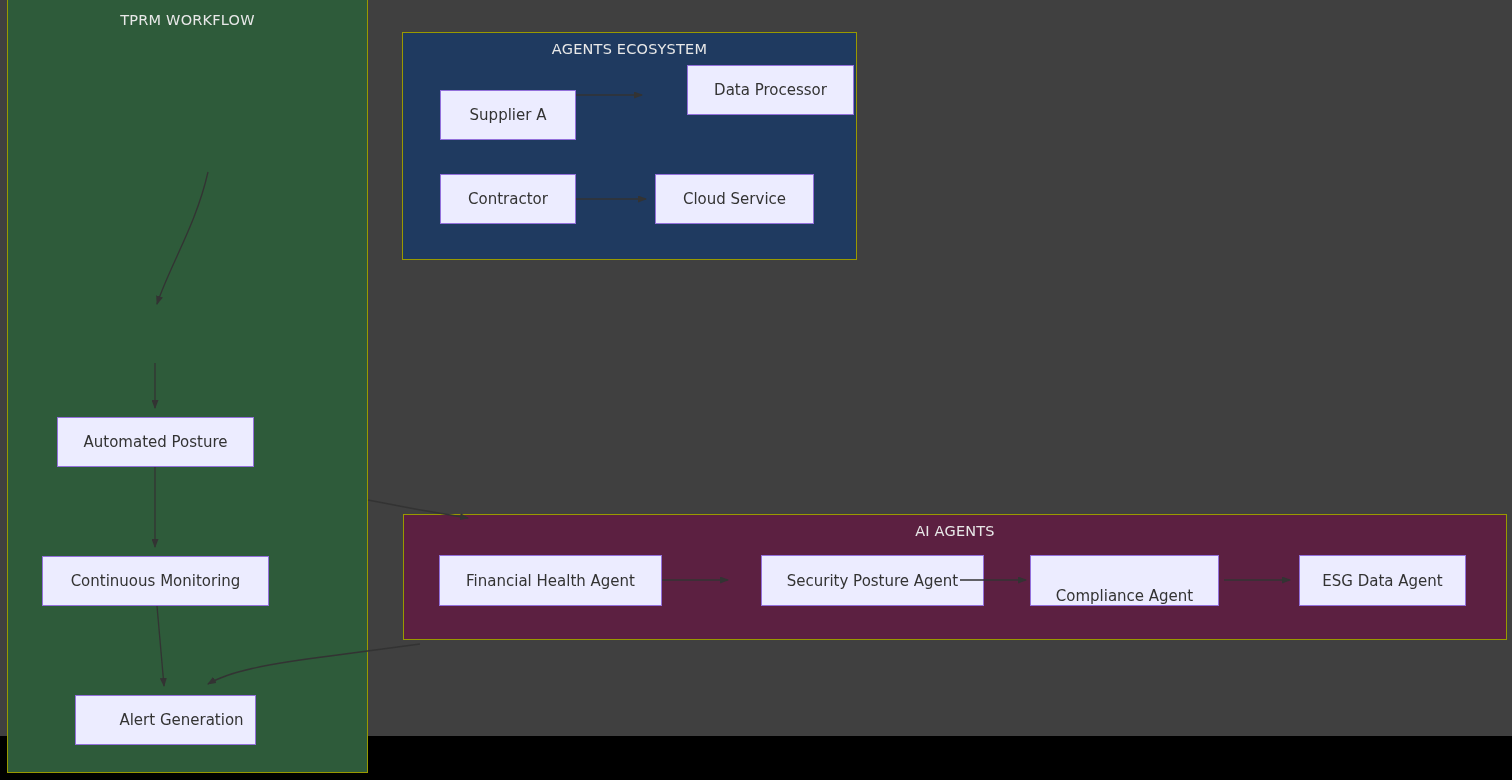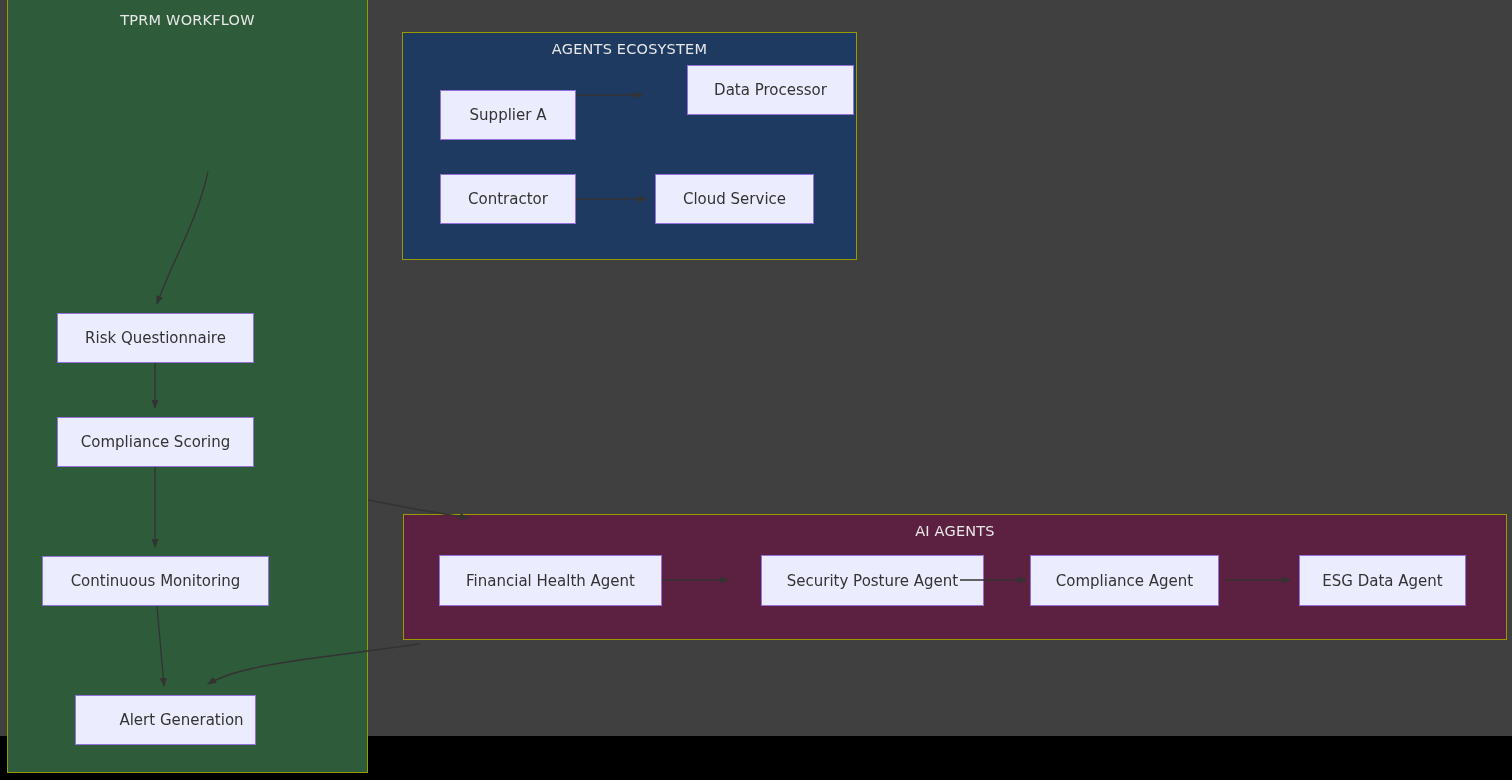--- a/index.html
+++ b/index.html
@@ -89,26 +89,23 @@
 </head>
 <body>
 
 <div id="canvas">
 
   <div class="cluster" id="cluster-tprm">
     <div class="cluster-title">TPRM WORKFLOW</div>
   </div>
 
 
-  <div class="node" style="left:57px; top:313px; width:197px; height:50px;">
-    <span>Risk Questionnaire</span>
-  </div>
 
   <div class="node" style="left:57px; top:417px; width:197px; height:50px;">
-    <span>Compliance Scoring</span>
+    <span>Automated Posture</span>
   </div>
 
   <div class="node" style="left:42px; top:556px; width:227px; height:50px;justify-content:center;">
     <span>Continuous Monitoring</span>
   </div>
 
   <div class="node" style="left:75px; top:695px; width:181px; height:50px;padding-left:32px;">
     <span>Alert Generation</span>
   </div>
 
@@ -137,21 +134,21 @@
   </div>
 
   <div class="node" style="left:439px; top:555px; width:223px; height:51px;text-align:right;">
     <span>Financial Health Agent</span>
   </div>
 
   <div class="node" style="left:737px; top:555px; width:223px; height:51px;margin-left:24px;">
     <span>Security Posture Agent</span>
   </div>
 
-  <div class="node" style="left:1030px; top:555px; width:189px; height:51px;">
+  <div class="node" style="left:1030px; top:555px; width:189px; height:51px;align-items:flex-end;">
     <span>Compliance Agent</span>
   </div>
 
   <div class="node" style="left:1299px; top:555px; width:167px; height:51px;">
     <span>ESG Data Agent</span>
   </div>
 
   <svg id="edges" viewBox="0 0 1512 780" xmlns="http://www.w3.org/2000/svg">
     <defs>
       <marker id="arrow" markerWidth="9" markerHeight="7" refX="8" refY="3.5" orient="auto" markerUnits="userSpaceOnUse">

